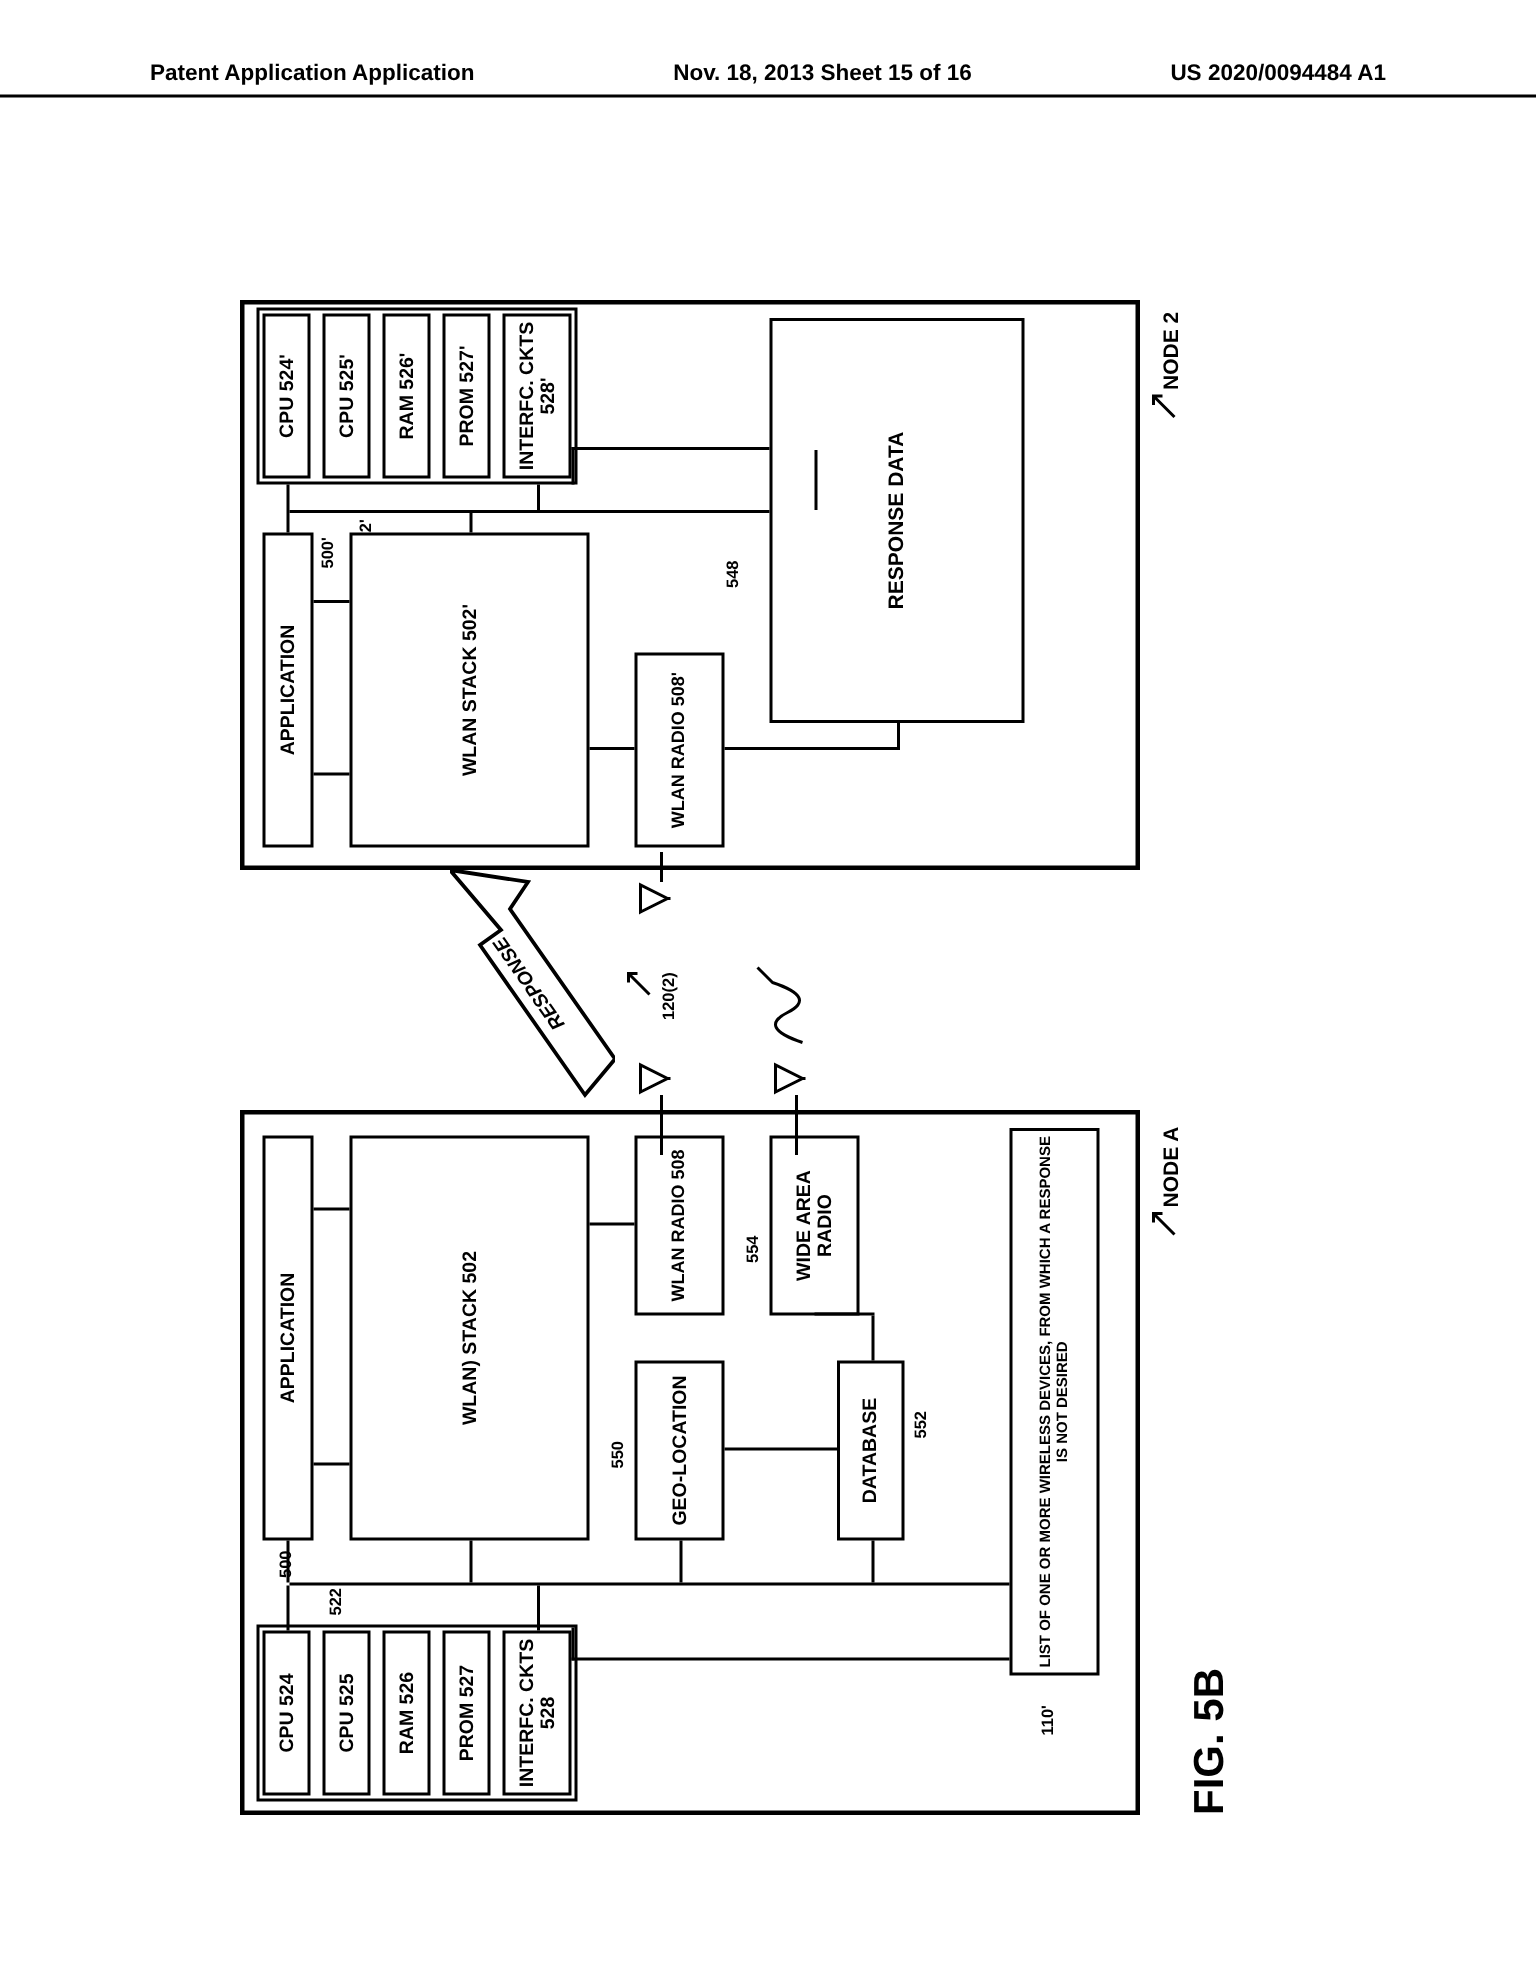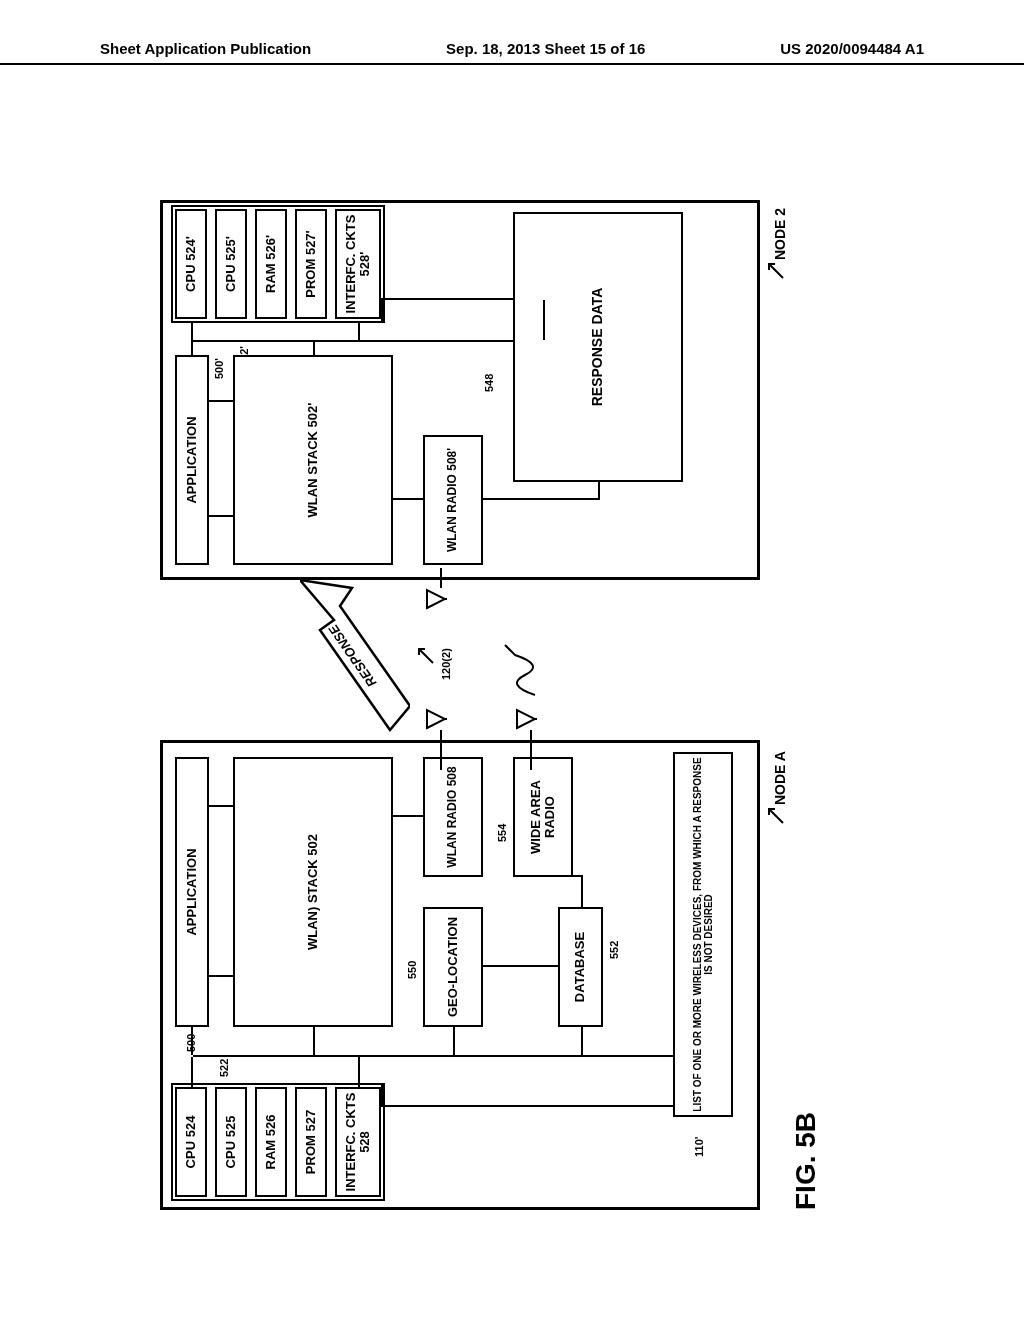--- a/index.html
+++ b/index.html
@@ -84,22 +84,22 @@
     position: absolute;
   }
   
   .hline { position: absolute; height: 2px; background: #000; }
   .vline { position: absolute; width: 2px; background: #000; }
 </style>
 </head>
 <body>
 
 <div class="page-header">
-  <span>Sheet Application Publication</span>
-  <span>Sep. 18, 2013  Sheet 15 of 16</span>
+  <span>Patent Application Application</span>
+  <span>Nov. 18, 2013  Sheet 15 of 16</span>
   <span>US 2020/0094484 A1</span>
 </div>
 
 <div class="figure-area">
   <div class="rot">
 
     <div class="fig-label" style="left:10px; top:640px;">FIG. 5B</div>
 
     <div class="node" style="left:10px; top:10px; width:470px; height:600px;">
 

